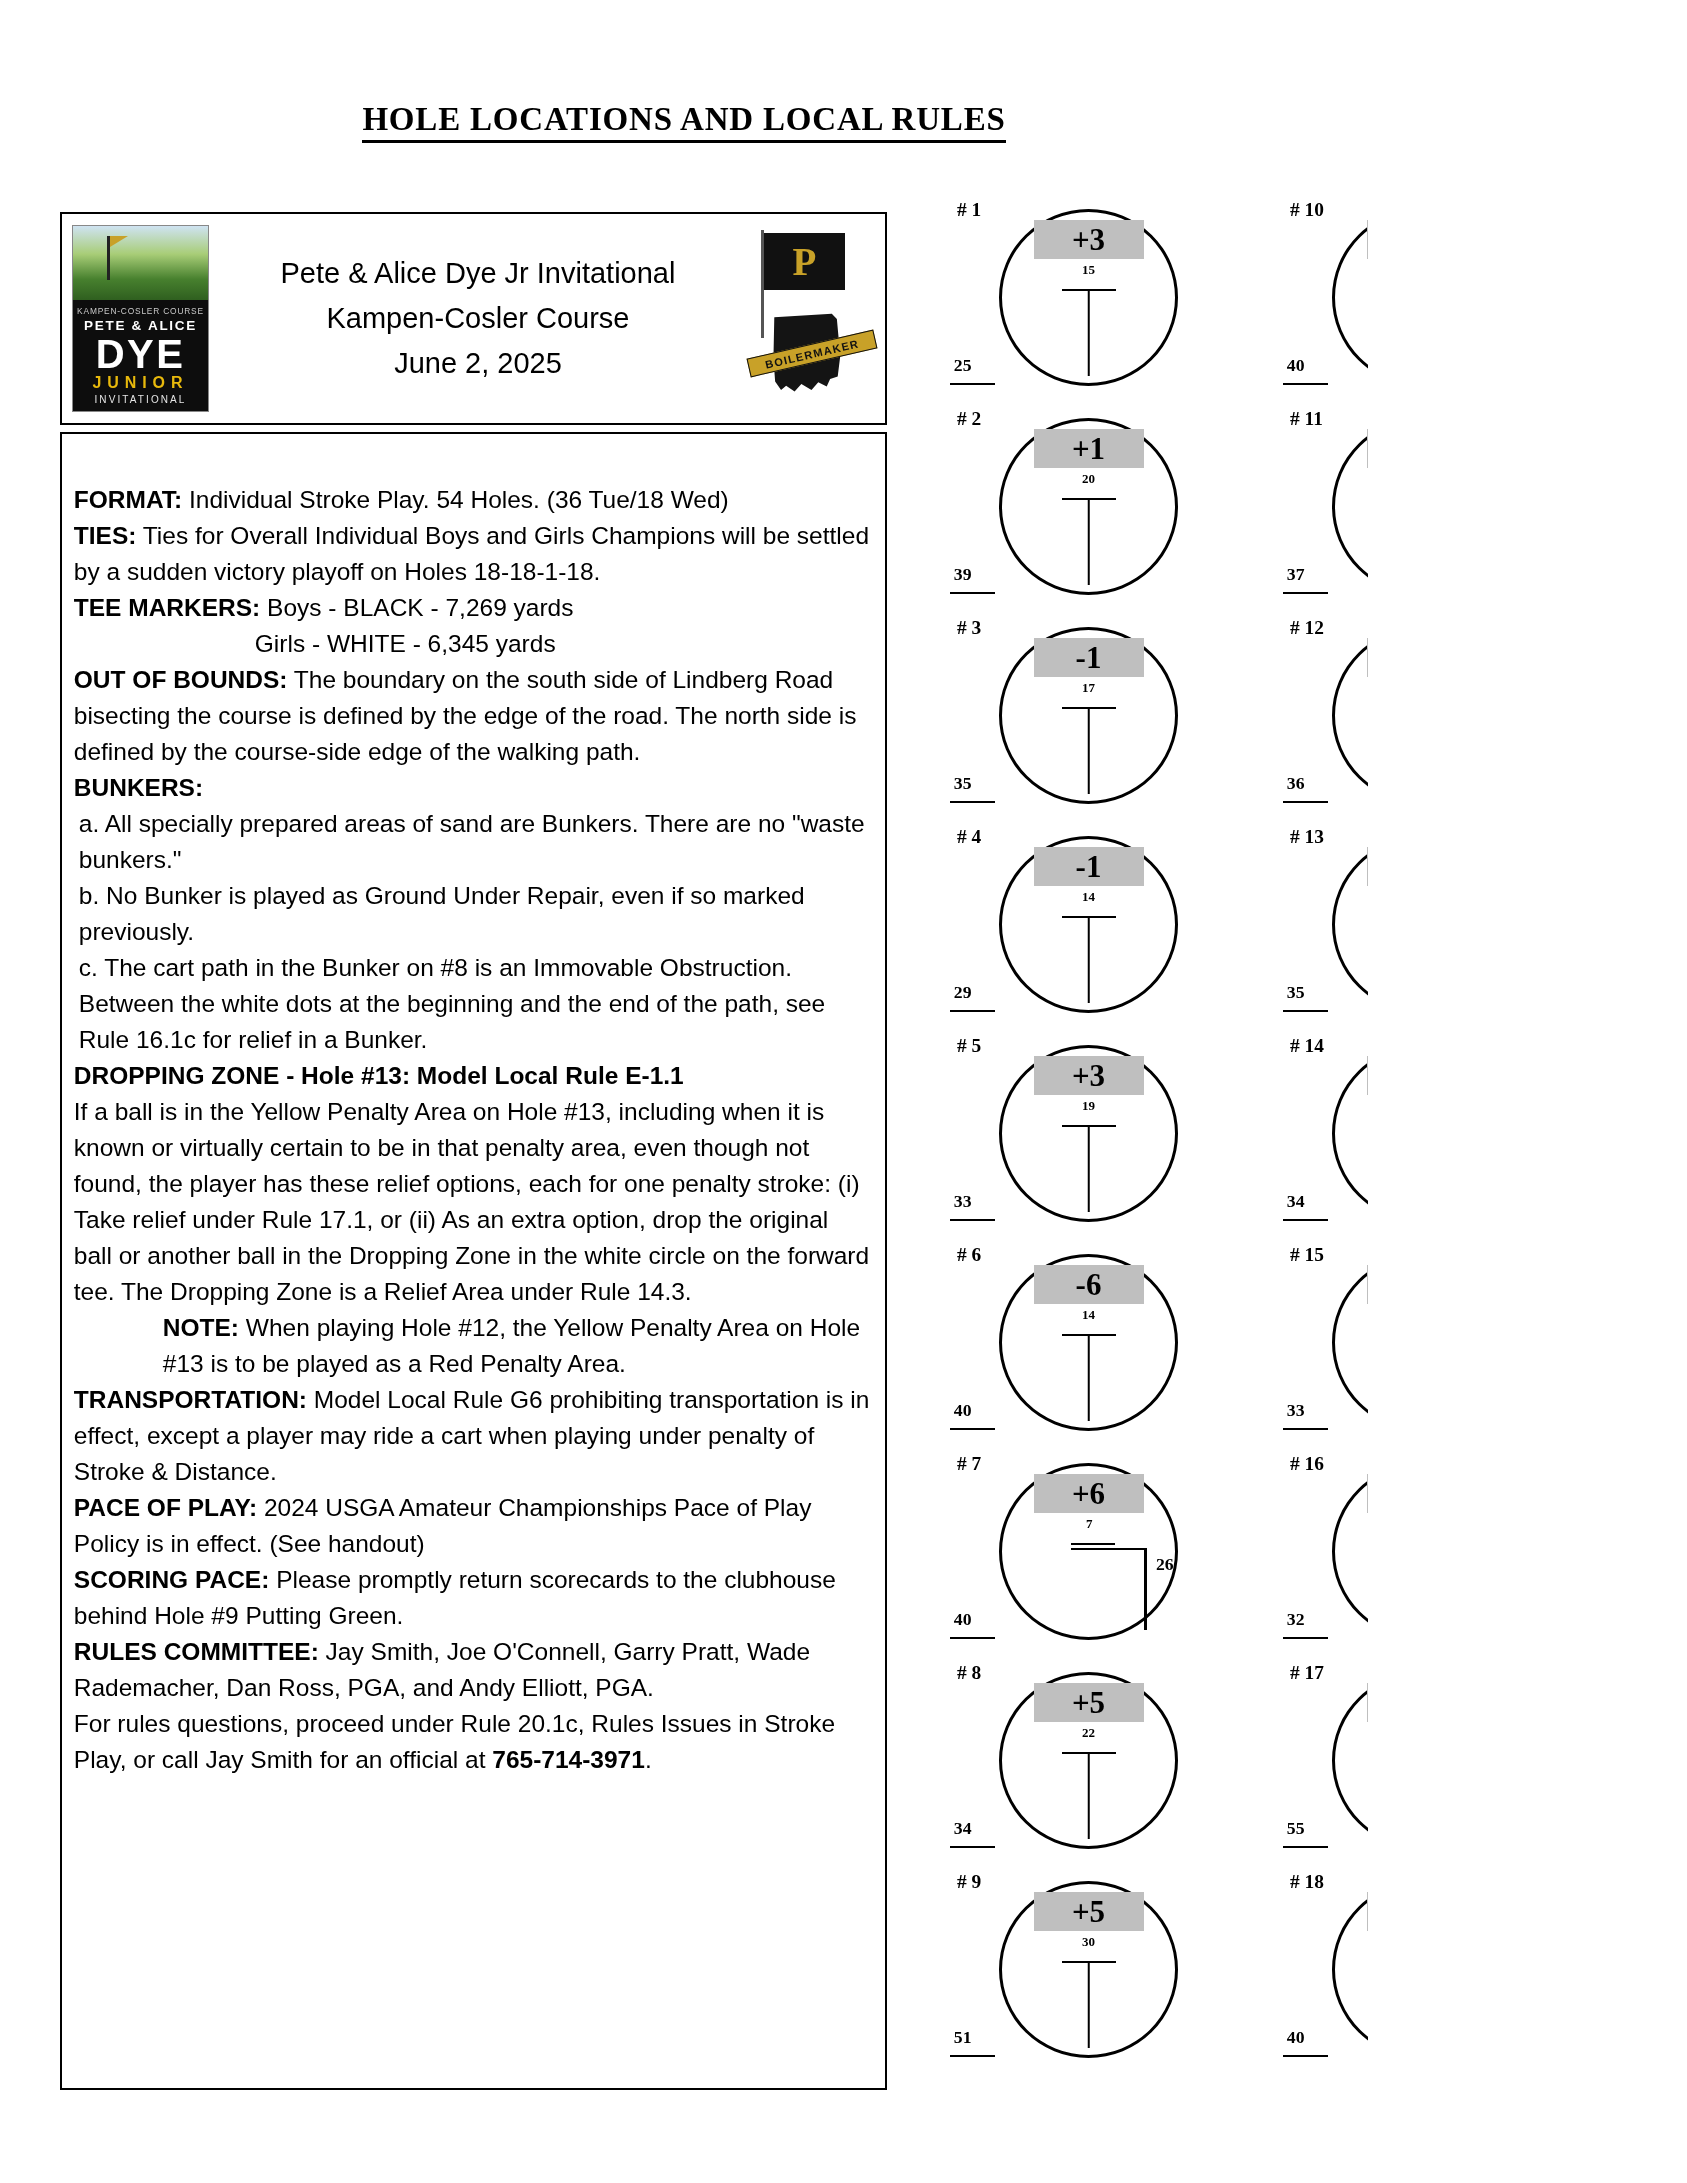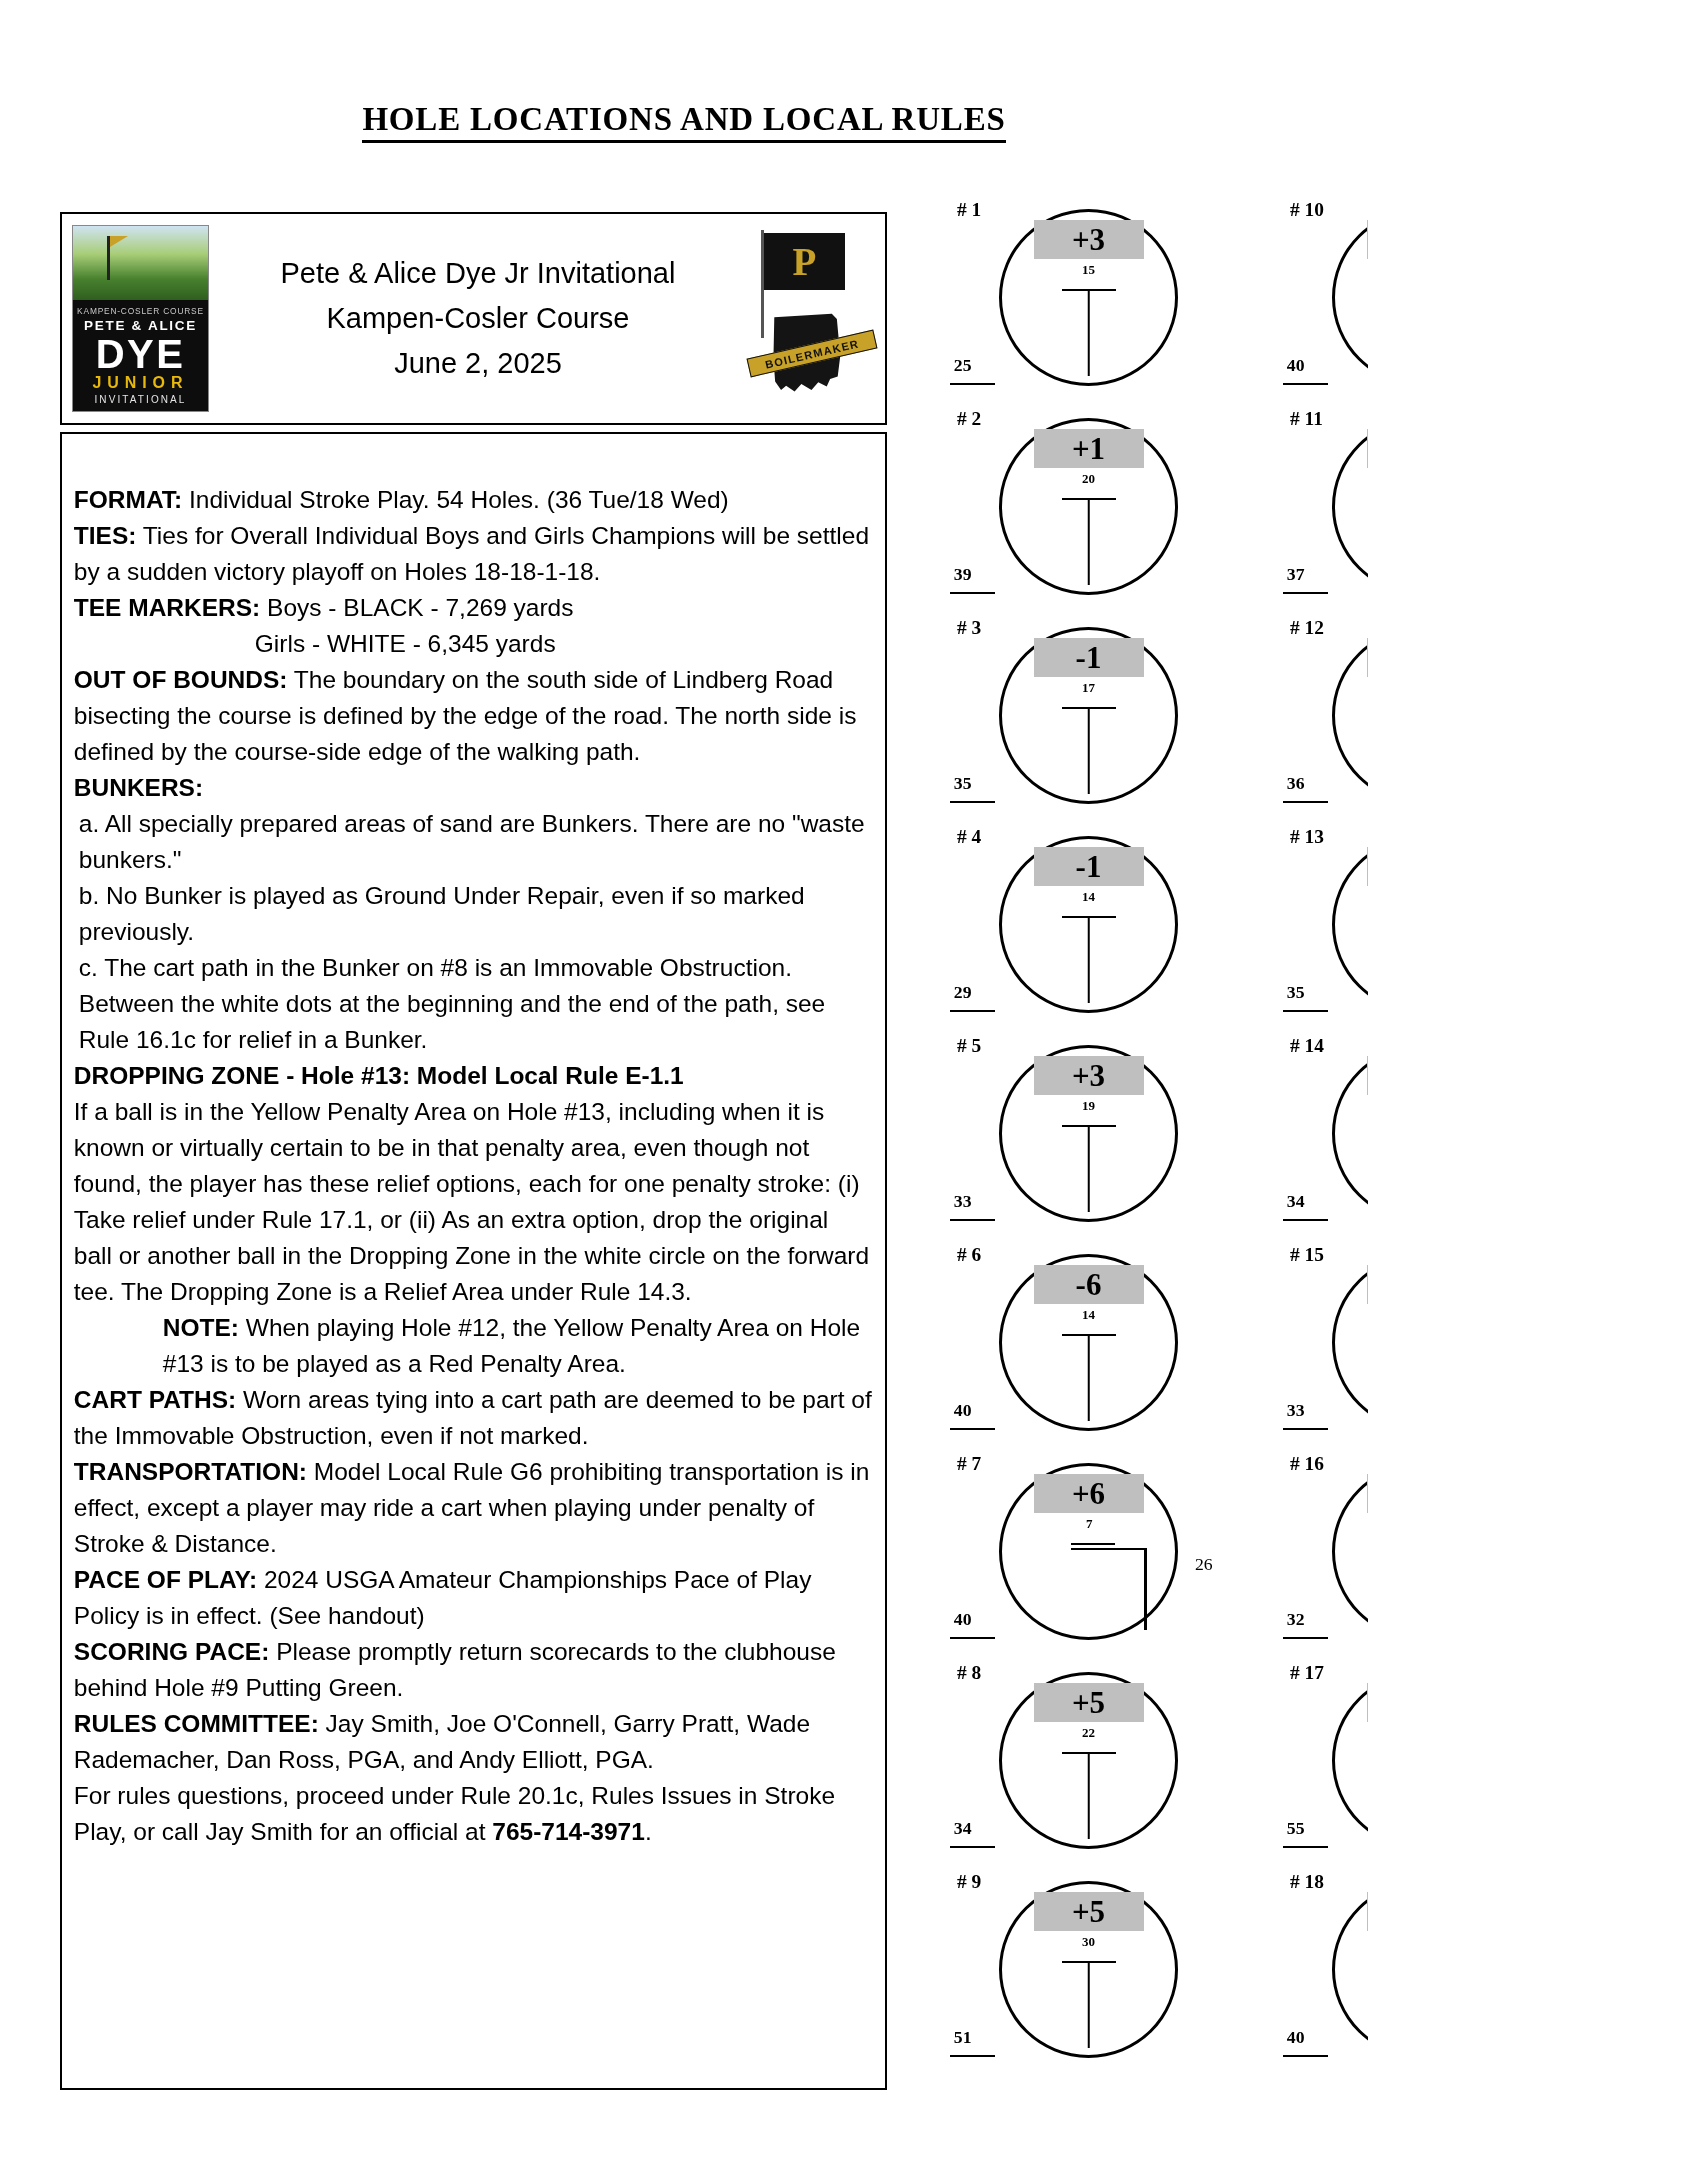--- a/index.html
+++ b/index.html
@@ -120,21 +120,21 @@
     position:absolute; left:3.4px; top:156px;
     font-size:17.7px; font-weight:bold;
     display:inline-block; padding:0 23.6px 6.7px 3.4px;
     border-bottom:2.5px solid #000;
   }
   
   .hole7 .depth { left:84px; transform:none; }
   .hole7 .depth-line { left:69px; transform:none; width:44px; }
   .hole7 .elbow { position:absolute; left:69px; top:82px; width:74px; height:0; border-top:2.5px solid #000; }
   .hole7 .pin { left:142px; transform:none; top:82px; }
-  .side-num { position:absolute; left:154px; top:88px; font-size:17.7px; font-weight:normal;margin-left:39px; }
+  .side-num { position:absolute; left:154px; top:88px; font-size:17.7px; font-weight:bold; }
 </style>
 </head>
 <body>
 
 <div id="page">
 
   <div class="page-title">
     <span>HOLE LOCATIONS AND LOCAL RULES</span>
   </div>
 
@@ -176,21 +176,20 @@
     <p><b class="lead">TEE MARKERS:</b><span>  Boys - BLACK - 7,269 yards</span></p>
     <p class="rule-girls"><span>Girls - WHITE - 6,345 yards</span></p>
     <p><b class="lead">OUT OF BOUNDS:</b><span>  The boundary on the south side of Lindberg Road bisecting the course is defined by the edge of the road.  The north side is defined by the course-side edge of the walking path.</span></p>
     <p><b class="lead">BUNKERS:</b></p>
     <p class="rule-item"><span>a.  All specially prepared areas of sand are Bunkers.  There are no "waste bunkers."</span></p>
     <p class="rule-item"><span>b.  No Bunker is played as Ground Under Repair, even if so marked previously.</span></p>
     <p class="rule-item"><span>c.  The cart path in the Bunker on #8 is an Immovable Obstruction. Between the white dots at the beginning and the end of the path, see Rule 16.1c for relief in a Bunker.</span></p>
     <p><b class="lead">DROPPING ZONE - Hole #13:  Model Local Rule E-1.1</b></p>
     <p><span>If a ball is in the Yellow Penalty Area on Hole #13, including when it is known or virtually certain to be in that penalty area, even though not found, the player has these relief options, each for one penalty stroke:  (i) Take relief under Rule 17.1, or (ii) As an extra option, drop the original ball or another ball in the Dropping Zone in the white circle on the forward tee.  The Dropping Zone is a Relief Area under Rule 14.3.</span></p>
     <p class="rule-note"><b class="lead">NOTE:</b><span>  When playing Hole #12, the Yellow Penalty Area on Hole #13 is to be played as a Red Penalty Area.</span></p>
-    <p><b class="lead">CART PATHS:</b><span> Worn areas tying into a cart path are deemed to be part of the Immovable Obstruction, even if not marked.</span></p>
     <p><b class="lead">TRANSPORTATION:</b><span>  Model Local Rule G6 prohibiting transportation is in effect, except a player may ride a cart when playing under penalty of Stroke &amp; Distance.</span></p>
     <p><b class="lead">PACE OF PLAY:</b><span>  2024 USGA Amateur Championships Pace of Play Policy is in effect.  (See handout)</span></p>
     <p><b class="lead">SCORING PACE:</b><span>  Please promptly return scorecards to the clubhouse behind Hole #9 Putting Green.</span></p>
     <p><b class="lead">RULES COMMITTEE:</b><span>  Jay Smith, Joe O'Connell, Garry Pratt, Wade Rademacher, Dan Ross, PGA, and Andy Elliott, PGA.</span></p>
     <p><span>For rules questions, proceed under Rule 20.1c, Rules Issues in Stroke Play, or call Jay Smith for an official at </span><b class="tail-bold">765-714-3971</b><span>.</span></p>
   </div>
 
   <div class="holes-grid">
 
     <div class="hole">

